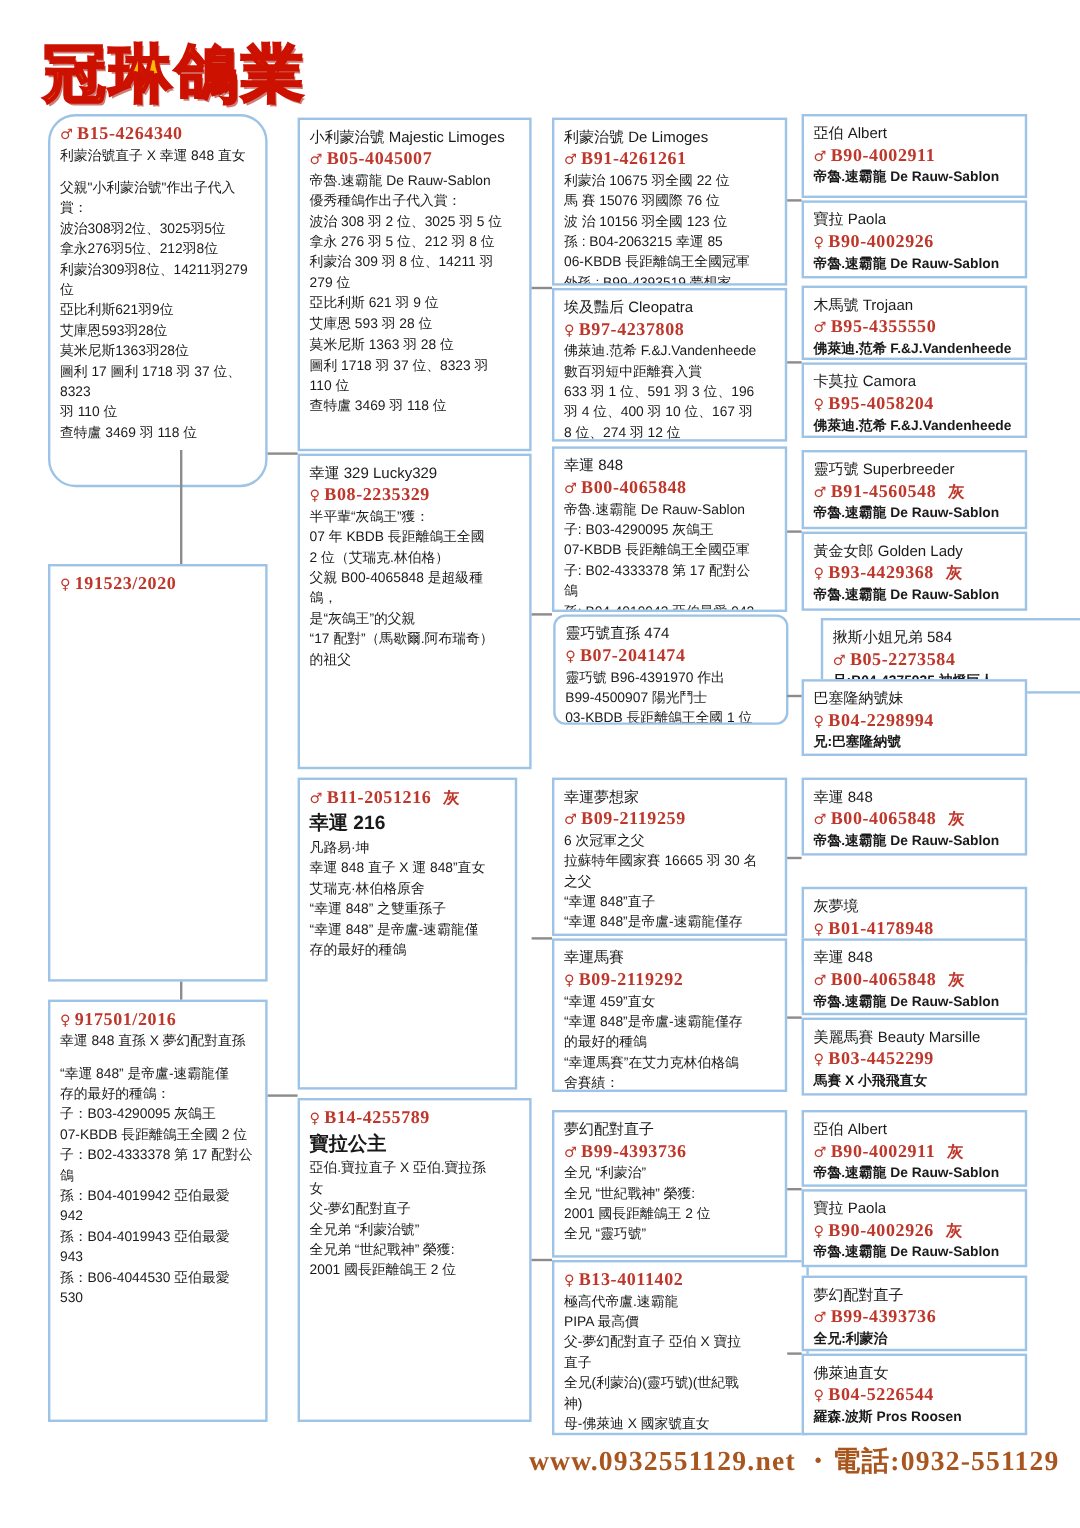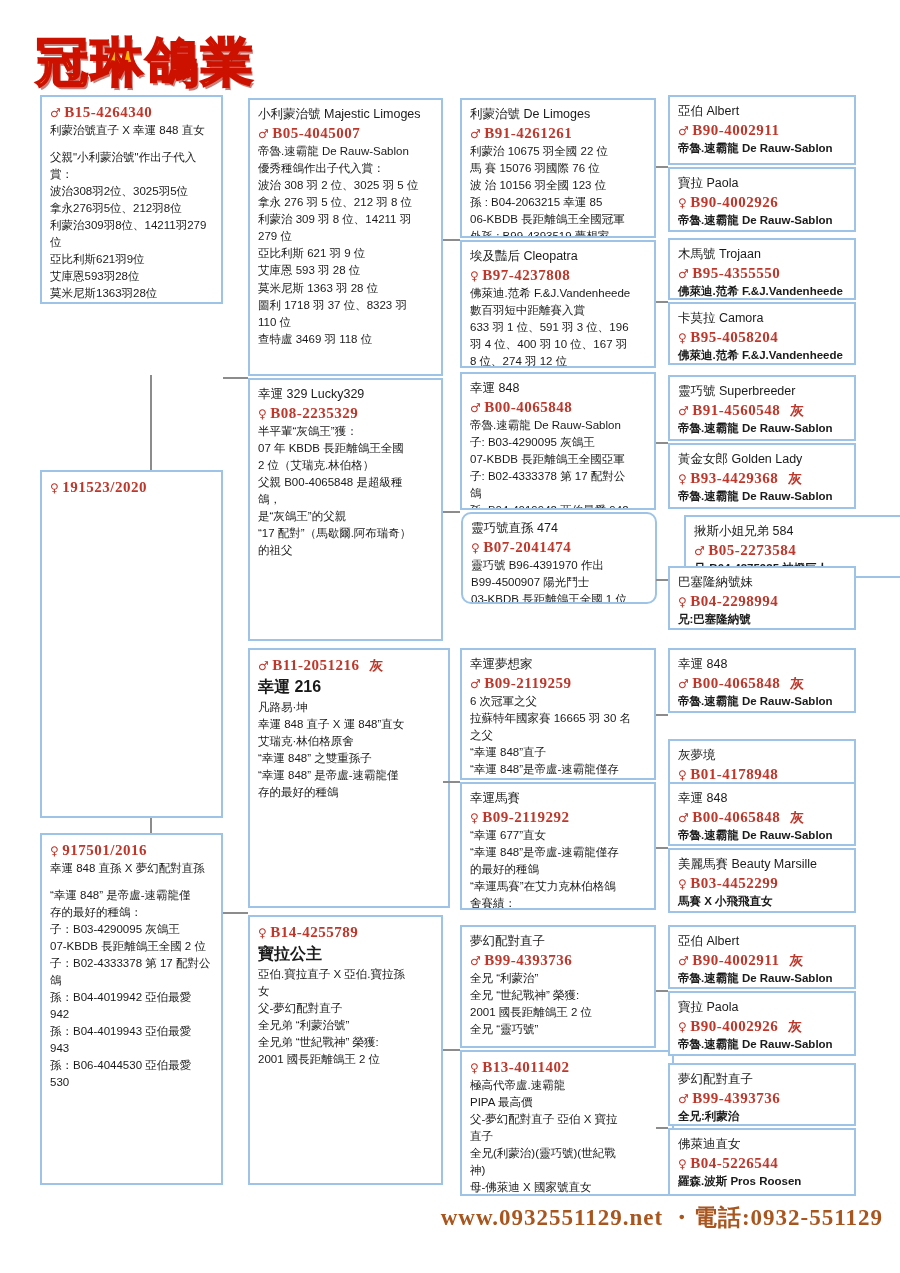--- a/index.html
+++ b/index.html
@@ -22,21 +22,21 @@
   .connector{position:absolute;background:#8c8c8c;}
   .footer{position:absolute;right:38px;top:1202px;font-family:"Liberation Serif",serif;
           font-weight:bold;font-size:23px;color:#a8551e;letter-spacing:1px;}
 </style>
 </head>
 <body>
 
 <div class="page">
   <div class="logo">冠琳鴿業</div>
   <div id="boxes">
-      <div class="box" style="left: 40px; top: 95px; width: 183px; height: 209px;">
+      <div class="box" style="left: 40px; top: 95px; width: 183px; height: 311px; border-radius: 23px;">
         <div class="ringline"><span class="sex">♂</span><span>B15-4264340</span></div>
         <div class="line">利蒙治號直子 X 幸運 848 直女</div>
         <div class="spacer"></div>
         <div class="line">父親"小利蒙治號"作出子代入賞：</div>
         <div class="line">波治308羽2位、3025羽5位</div>
         <div class="line">拿永276羽5位、212羽8位</div>
         <div class="line">利蒙治309羽8位、14211羽279位</div>
         <div class="line">亞比利斯621羽9位</div>
         <div class="line">艾庫恩593羽28位</div>
         <div class="line">莫米尼斯1363羽28位</div>
@@ -83,21 +83,21 @@
         <div class="ringline"><span class="sex">♀</span><span>B08-2235329</span></div>
         <div class="line">半平輩“灰鴿王”獲：</div>
         <div class="line">07 年 KBDB 長距離鴿王全國</div>
         <div class="line">2 位（艾瑞克.林伯格）</div>
         <div class="line">父親 B00-4065848 是超級種</div>
         <div class="line">鴿，</div>
         <div class="line">是“灰鴿王”的父親</div>
         <div class="line">“17 配對”（馬歇爾.阿布瑞奇）</div>
         <div class="line">的祖父</div>
       </div>
-      <div class="box" style="left: 248px; top: 648px; width: 202px; height: 260px;">
+      <div class="box" style="left: 248px; top: 648px; width: 183px; height: 260px;">
         <div class="ringline"><span class="sex">♂</span><span>B11-2051216</span><span class="suffix">灰</span></div>
         <div class="line bold">幸運 216</div>
         <div class="line">凡路易·坤</div>
         <div class="line">幸運 848 直子 X 運 848”直女</div>
         <div class="line">艾瑞克·林伯格原舍</div>
         <div class="line">“幸運 848” 之雙重孫子</div>
         <div class="line">“幸運 848” 是帝盧-速霸龍僅</div>
         <div class="line">存的最好的種鴿</div>
       </div>
       <div class="box" style="left: 248px; top: 915px; width: 195px; height: 270px;">
@@ -152,21 +152,21 @@
         <div class="line">6 次冠軍之父</div>
         <div class="line">拉蘇特年國家賽 16665 羽 30 名</div>
         <div class="line">之父</div>
         <div class="line">“幸運  848”直子</div>
         <div class="line">“幸運  848”是帝盧-速霸龍僅存</div>
         <div class="line">的最好的種鴿</div>
       </div>
       <div class="box" style="left: 460px; top: 782px; width: 196px; height: 128px;">
         <div class="box-title">幸運馬賽</div>
         <div class="ringline"><span class="sex">♀</span><span>B09-2119292</span></div>
-        <div class="line">“幸運 677”直女</div>
+        <div class="line">“幸運 459”直女</div>
         <div class="line">“幸運 848”是帝盧-速霸龍僅存</div>
         <div class="line">的最好的種鴿</div>
         <div class="line">“幸運馬賽”在艾力克林伯格鴿</div>
         <div class="line">舍賽績：</div>
       </div>
       <div class="box" style="left: 460px; top: 925px; width: 196px; height: 123px;">
         <div class="box-title">夢幻配對直子</div>
         <div class="ringline"><span class="sex">♂</span><span>B99-4393736</span></div>
         <div class="line">全兄 “利蒙治”</div>
         <div class="line">全兄 “世紀戰神” 榮獲:</div>

